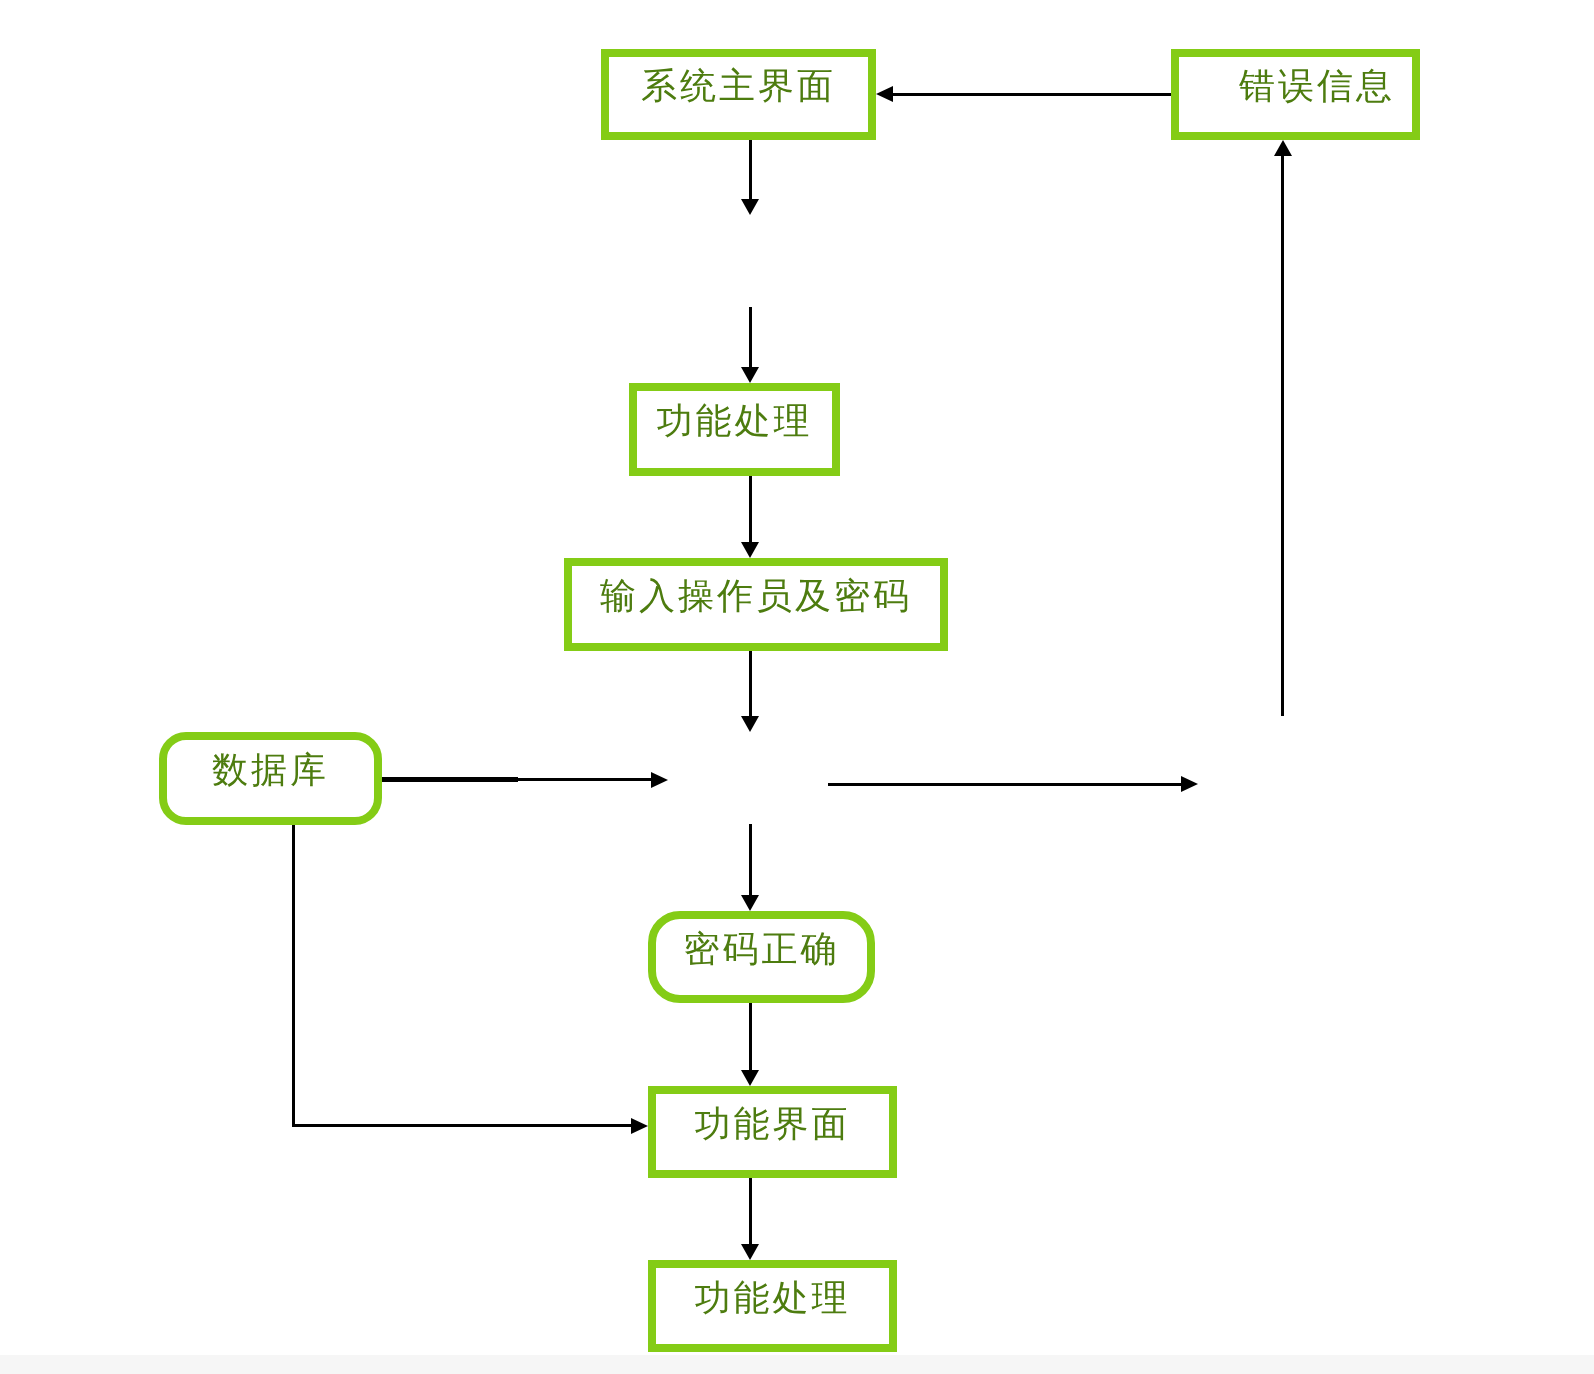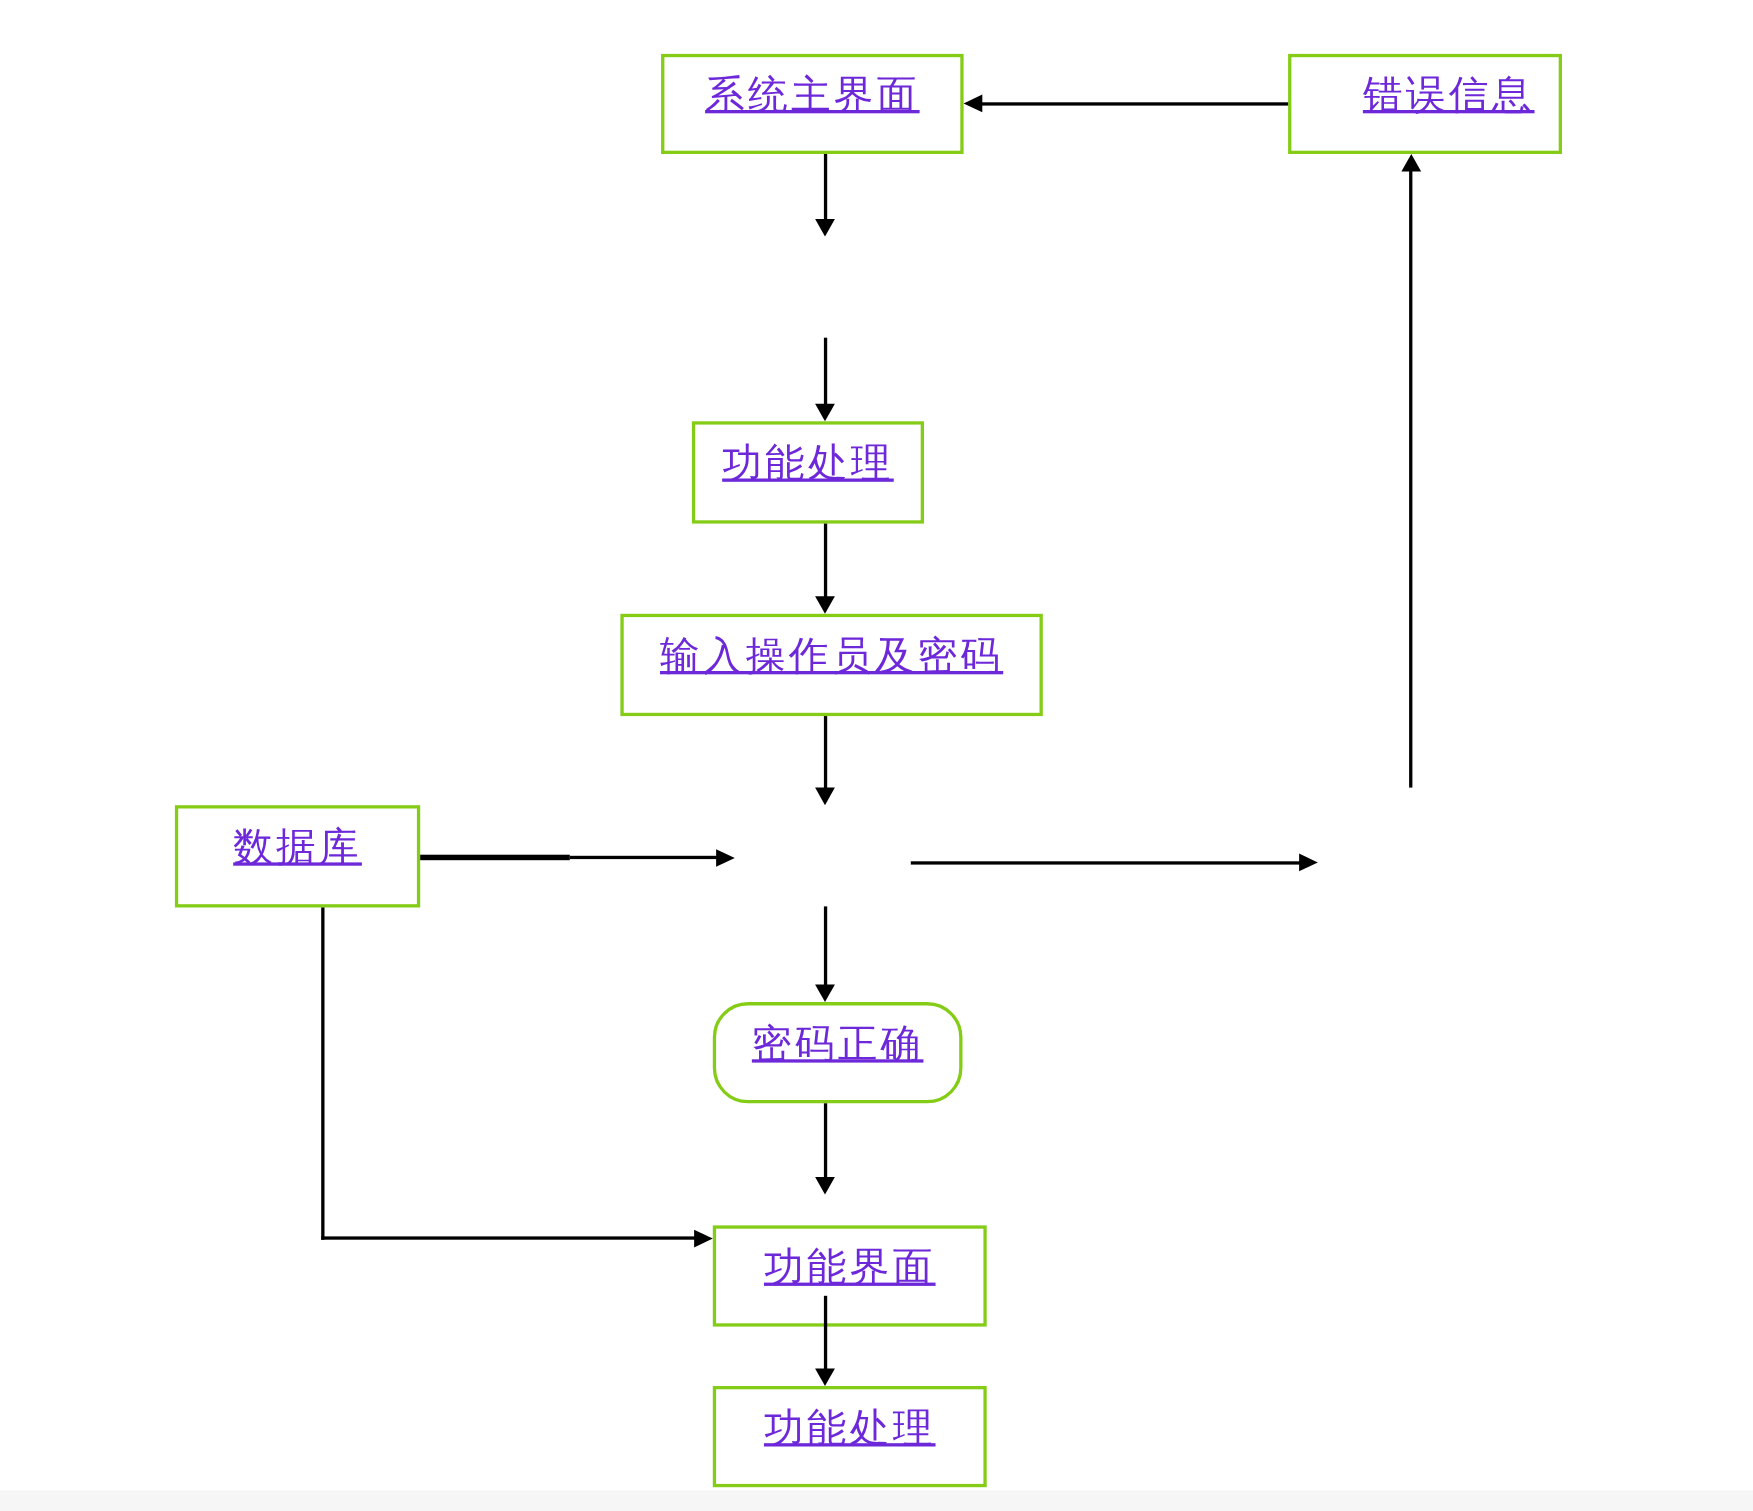--- a/index.html
+++ b/index.html
@@ -7,31 +7,30 @@
     position:relative;
     width:1594px;
     height:1374px;
     background:#ffffff;
     font-family:"Liberation Serif","DejaVu Serif",serif;
     overflow:hidden;
   }
   .node{
     position:absolute;
     box-sizing:border-box;
-    border:3px solid #84cc16;
+    border:8px solid #84cc16;
     background:#fff;
     display:flex;
     align-items:center;
     justify-content:center;
     font-size:36px;
     letter-spacing:3px;
-    color:#6d28d9;
+    color:#4d7c0f;
     padding-bottom:16px;
     white-space:nowrap;
-    text-decoration:underline;
   }
   .hline,.vline{position:absolute;background:#000;}
   .arr{position:absolute;width:0;height:0;}
   .arr-down{border-left:9px solid transparent;border-right:9px solid transparent;border-top:16px solid #000;}
   .arr-up{border-left:9px solid transparent;border-right:9px solid transparent;border-bottom:16px solid #000;}
   .arr-left{border-top:8px solid transparent;border-bottom:8px solid transparent;border-right:17px solid #000;}
   .arr-right{border-top:8px solid transparent;border-bottom:8px solid transparent;border-left:17px solid #000;}
   .bottom-strip{position:absolute;left:0;top:1355px;width:1594px;height:19px;background:#f6f6f6;}
 </style>
 </head>
@@ -41,27 +40,27 @@
 
   <div class="node" style="left:601px;top:49px;width:275px;height:91px;">系统主界面</div>
 
   <div class="node" style="left:1171px;top:49px;width:249px;height:91px;padding-left:43px;">错误信息</div>
 
 
   <div class="node" style="left:629px;top:383px;width:211px;height:93px;">功能处理</div>
 
   <div class="node" style="left:564px;top:558px;width:384px;height:93px;">输入操作员及密码</div>
 
-  <div class="node" style="left:159px;top:732px;width:223px;height:93px;">数据库</div>
+  <div class="node" style="left:159px;top:732px;width:223px;height:93px;border-radius:27px;">数据库</div>
 
 
 
   <div class="node" style="left:648px;top:911px;width:227px;height:92px;border-radius:32px;">密码正确</div>
 
-  <div class="node" style="left:648px;top:1086px;width:249px;height:92px;margin-top:28px;">功能界面</div>
+  <div class="node" style="left:648px;top:1086px;width:249px;height:92px;">功能界面</div>
 
   <div class="node" style="left:648px;top:1260px;width:249px;height:92px;">功能处理</div>
 
   <div class="vline" style="left:749px;top:140px;width:3px;height:60px;"></div>
   <div class="arr arr-down" style="left:741px;top:199px;"></div>
 
   <div class="vline" style="left:749px;top:307px;width:3px;height:61px;"></div>
   <div class="arr arr-down" style="left:741px;top:367px;"></div>
 
   <div class="vline" style="left:749px;top:476px;width:3px;height:67px;"></div>

